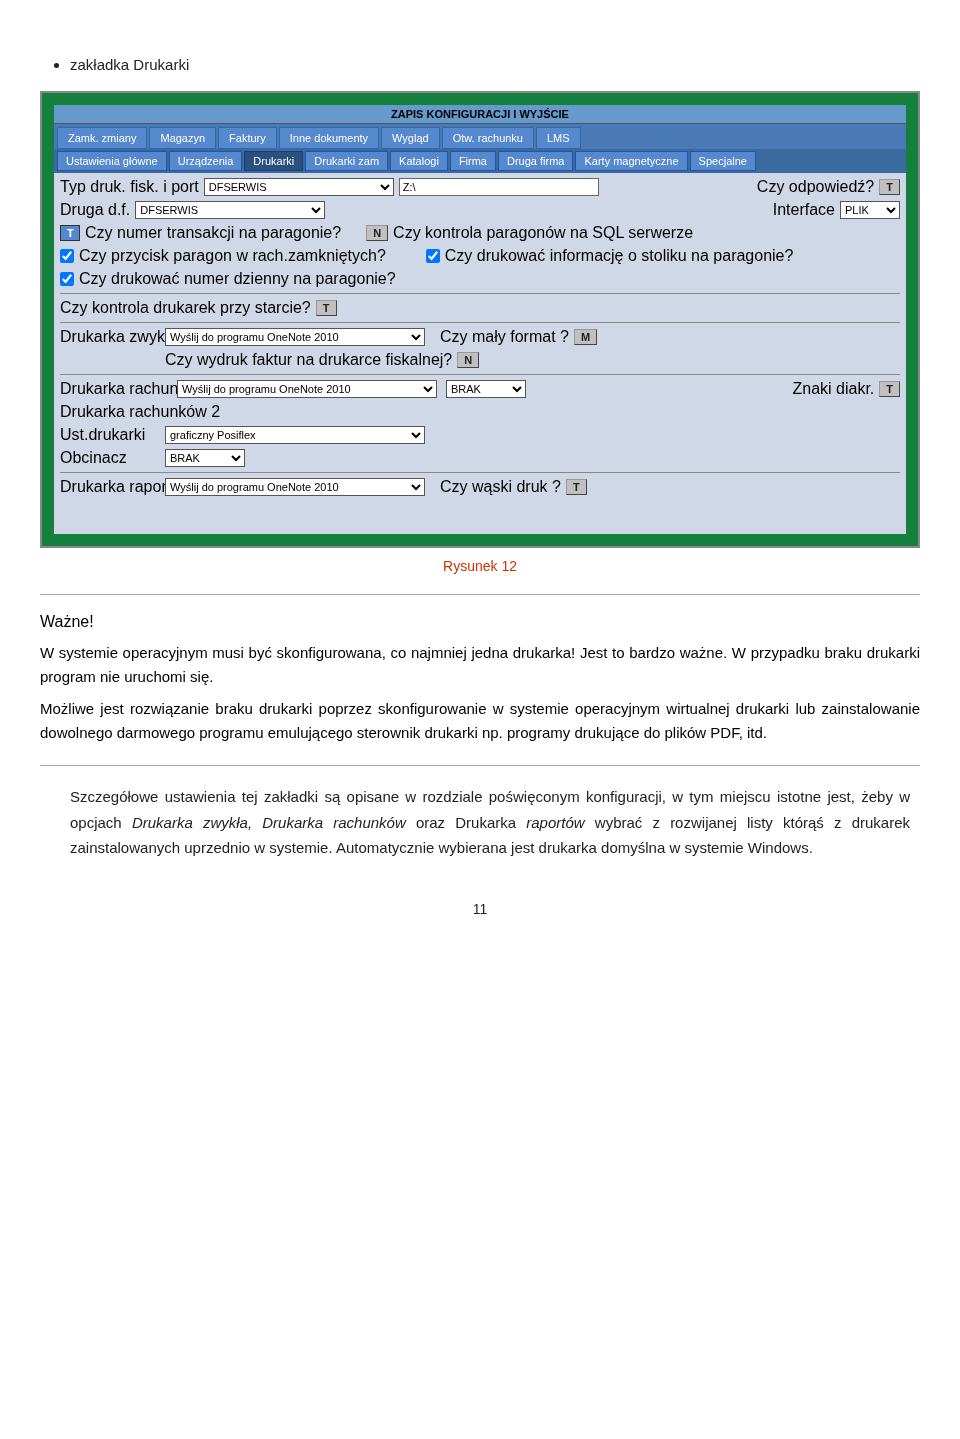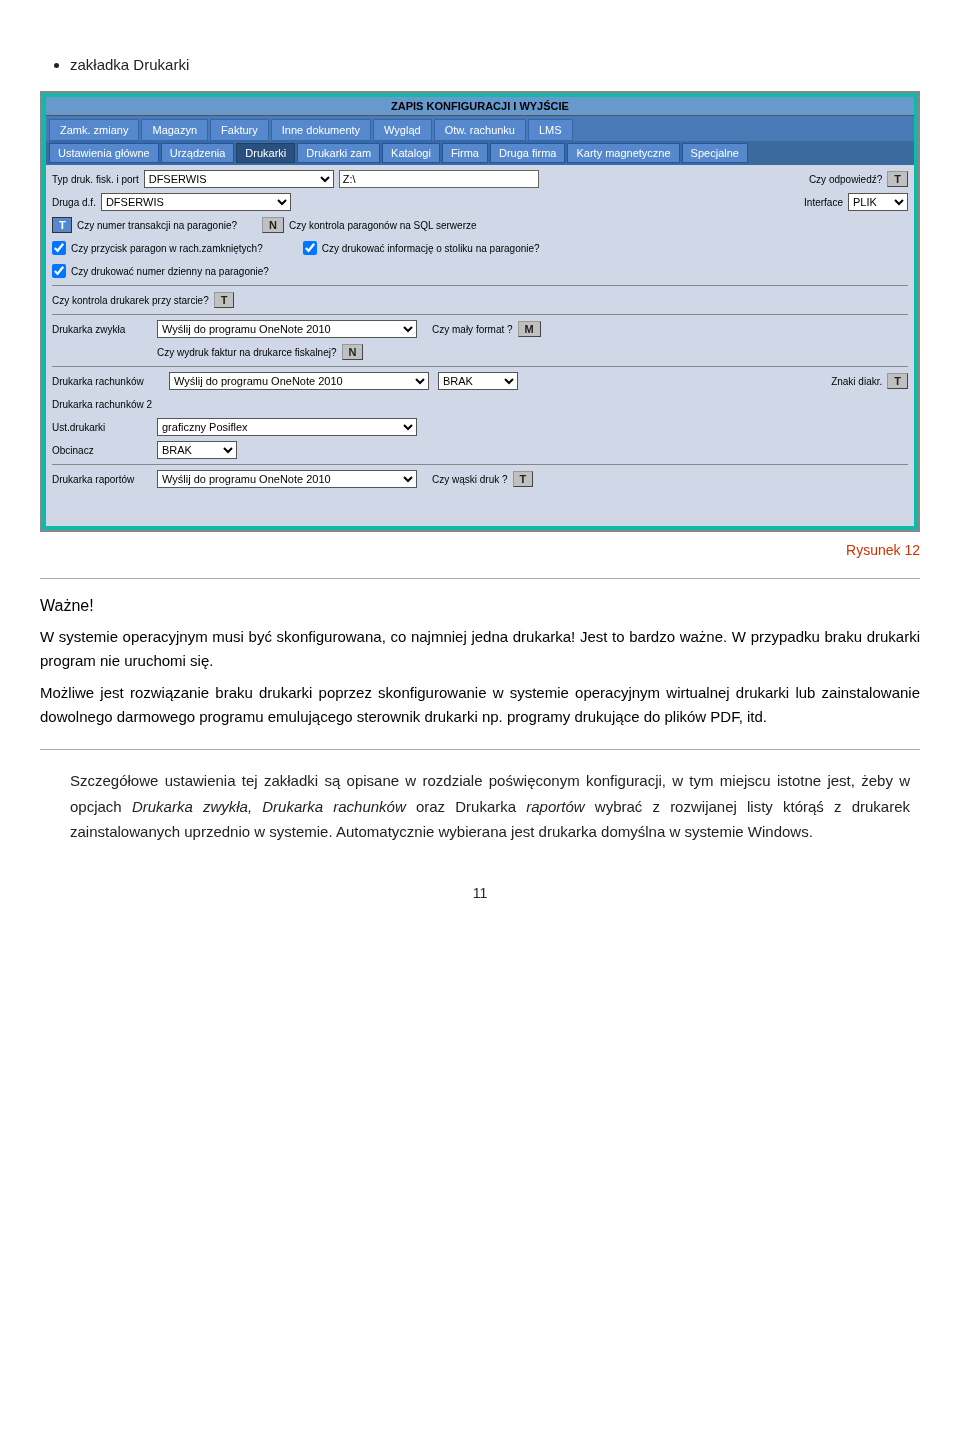--- a/index.html
+++ b/index.html
@@ -23,23 +23,23 @@
       margin-left: 30px;
     }
     .bullet-section ul li {
       font-size: 15px;
       color: #222;
     }
 
     
     .screenshot-container {
       border: 2px solid #888;
-      background: #14b8a6;
+      background: #15803d;
       margin-bottom: 10px;
-      padding: 4px;
+      padding: 12px;
     }
 
     
     .title-bar {
       background: #6699cc;
       color: #000;
       text-align: center;
       font-size: 11px;
       font-weight: bold;
       padding: 3px 0;
@@ -80,21 +80,21 @@
       padding: 3px 8px;
       border: 1px solid #2255aa;
       cursor: pointer;
       white-space: nowrap;
     }
     .sub-nav-item.active {
       background: #2a5080;
       border-color: #1a4070;
     }
     .form-label {
-      font-size: 10px;
+      font-size: 16px;
       color: #000;
       white-space: nowrap;
     }
     .form-input {
       background: #fff;
       border: 1px solid #666;
       font-size: 11px;
       padding: 1px 3px;
       height: 18px;
     }
@@ -114,21 +114,21 @@
       font-size: 11px;
       padding: 1px 6px;
       font-weight: bold;
       min-width: 20px;
       text-align: center;
       display: inline-block;
     }
 
     
     .figure-caption {
-      text-align: right;
+      text-align: center;
       font-size: 14px;
       color: #cc3300;
       margin: 10px 0 20px 0;
     }
 
     
     .important-section {
       margin-bottom: 20px;
     }
     .important-title {

